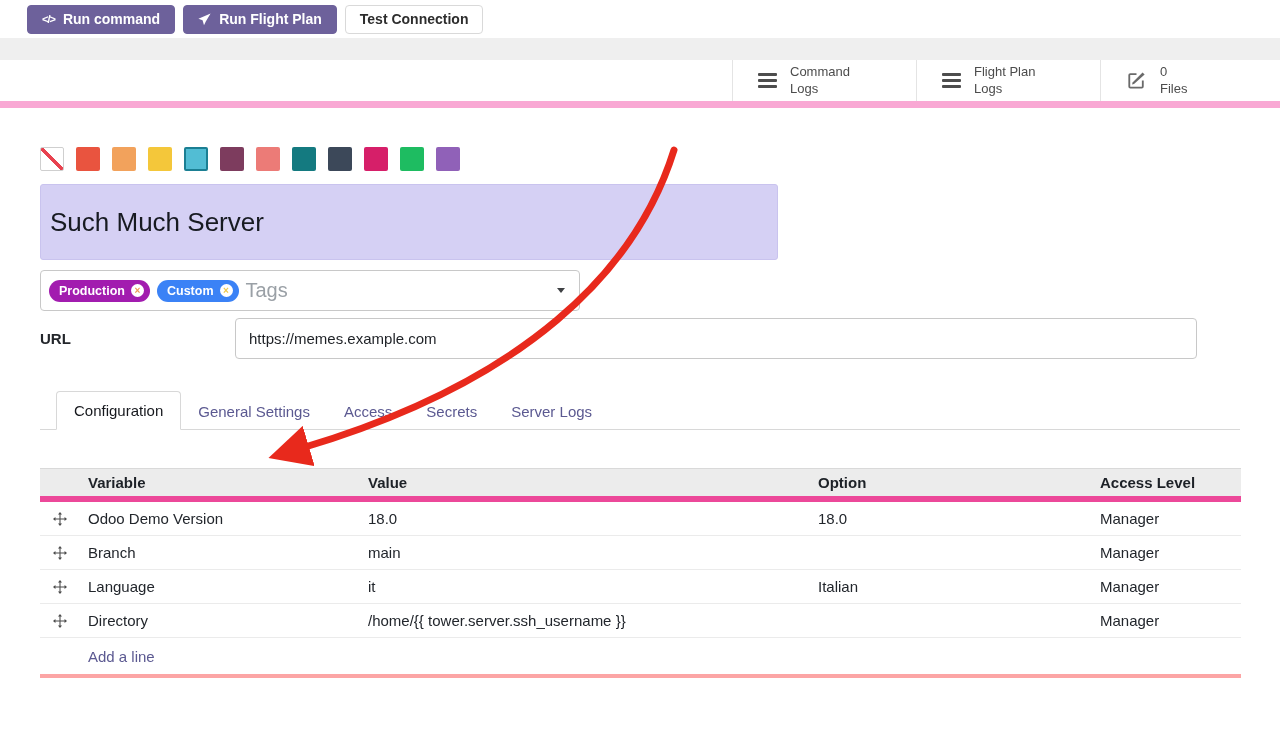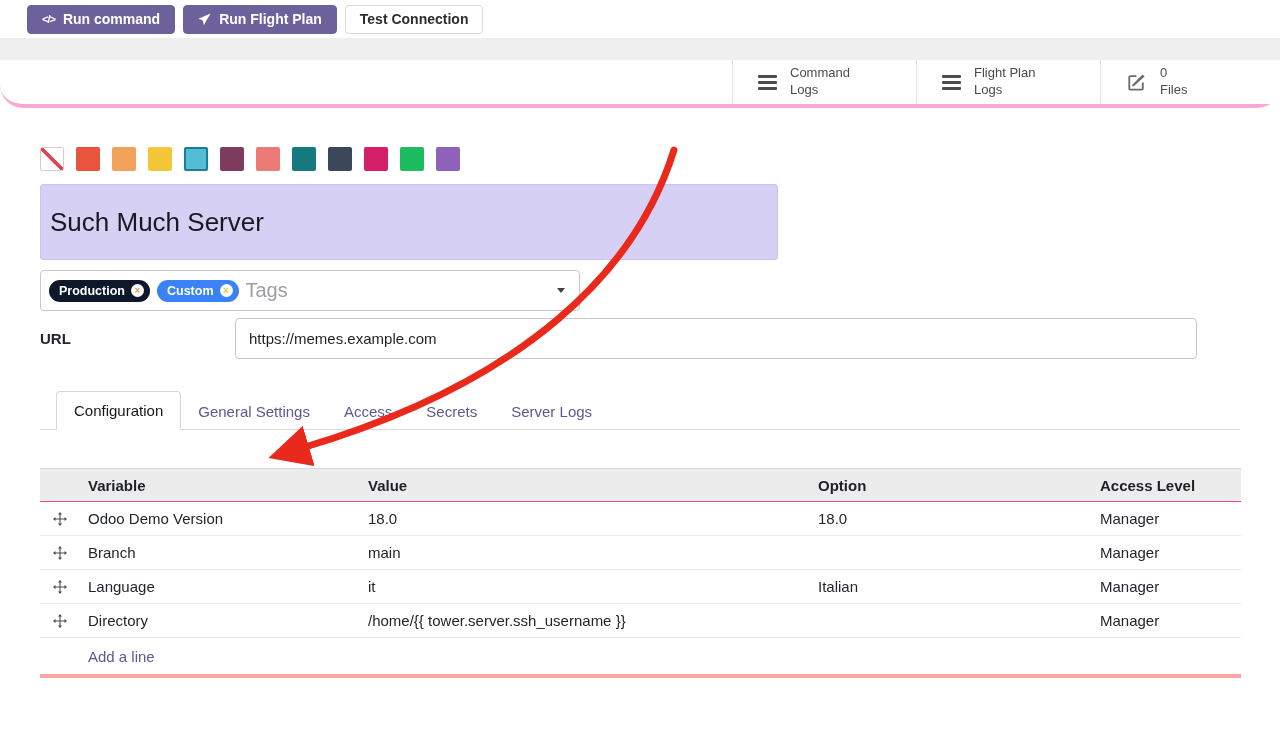--- a/index.html
+++ b/index.html
@@ -14,21 +14,21 @@
   .control-panel { height:38px; display:flex; align-items:center; gap:8px; padding-left:27px; background:#fff; }
   .btn { display:inline-flex; align-items:center; gap:8px; height:29px; padding:0 14px; border-radius:4px;
          font-family:inherit; font-size:14px; font-weight:bold; cursor:pointer; border:1px solid transparent; }
   .btn-primary { background:#6d619b; border-color:#6d619b; color:#fff; }
   .btn-light { background:#fff; border:1px solid #d9d9d9; color:#2d2d2d; }
   .btn-ico.code { font-size:11px; font-weight:bold; letter-spacing:-1px; }
 
   .band { height:22px; background:#efefef; }
 
   
-  .form-header { height:48px; background:#fff; border-bottom:4px solid #f9a8d4; display:flex; justify-content:flex-end;border-radius:23px; }
+  .form-header { height:48px; background:#fff; border-bottom:7px solid #f9a8d4; display:flex; justify-content:flex-end; }
   .button-box { display:flex; height:100%; }
   .stat-btn { display:flex; align-items:center; gap:13px; width:184px; padding-left:25px; background:#fff;
               border:none; border-left:1px solid #e4e4e4; font-family:inherit; font-size:13px; color:#4c4c4c;
               cursor:pointer; text-align:left; }
   .stat-btn:last-child { width:180px; }
   .stat-label { line-height:1.3; width:84px; }
   .stat-label.stack { display:flex; flex-direction:column; }
   .hamburger { display:inline-flex; flex-direction:column; gap:3px; }
   .hamburger i { display:block; width:19px; height:3px; background:#4d4d4d; border-radius:1px; }
 
@@ -65,21 +65,21 @@
   .field-input { width:962px; height:41px; border:1px solid #c8c8c8; border-radius:4px; font-family:inherit;
                  font-size:15px; color:#1e2126; padding:0 13px; outline:none; background:#fff; }
 
   .tabs { margin-top:32px; display:flex; border-bottom:1px solid #d8d8d8; padding-left:16px; align-items:flex-end; }
   .tab { padding:10px 17px; font-size:15px; color:#5b5991; cursor:pointer; margin-bottom:-1px; white-space:nowrap; }
   .tab.active { background:#fff; border:1px solid #d8d8d8; border-bottom:1px solid #fff; border-radius:4px 4px 0 0;
                 color:#16181d; z-index:1; }
 
   .var-table { margin-top:38px; width:1201px; font-size:15px; }
   .tgrid { display:grid; grid-template-columns:40px 280px 450px 282px 149px; align-items:center; }
-  .thead { background:#ececec; border-top:1px solid #d9d9d9; border-bottom:1px solid #ec4899; height:34px;
+  .thead { background:#ececec; border-top:1px solid #d9d9d9; border-bottom:6px solid #ec4899; height:34px;
            font-weight:bold; color:#1d2127; }
   .trow { height:34px; border-bottom:1px solid #ebebeb; color:#22262c; background:#fff; }
   .tcell { padding-left:8px; overflow:hidden; white-space:nowrap; }
   .handle-cell { display:flex; justify-content:center; align-items:center; cursor:move; }
   .add-line-row { height:40px; display:flex; align-items:center; padding-left:48px; border-bottom:4px solid #fca5a5; }
   .add-line { color:#5b5991; font-size:15px; cursor:pointer; text-decoration:none; }
 </style>
 </head>
 <body>
 
@@ -162,21 +162,21 @@
       <span class="swatch" style="background-color: rgb(214, 31, 105);"></span>
       <span class="swatch" style="background-color: rgb(30, 188, 97);"></span>
       <span class="swatch" style="background-color: rgb(144, 97, 184);"></span>
     </div>
 
     <div class="title-row">
       <input class="title-input" value="Such Much Server" style="">
     </div>
 
     <div class="tags-box">
-      <span class="tag-pill" style="background-color: #0f172a;">
+      <span class="tag-pill" style="background-color: #a21caf;">
         <span>Production</span>
         <span class="tag-remove" style="color: rgb(238, 154, 83);">×</span>
       </span>
       <span class="tag-pill" style="background-color: #3b82f6;">
         <span>Custom</span>
         <span class="tag-remove" style="color: rgb(238, 200, 77);">×</span>
       </span>
       <span class="tags-placeholder">Tags</span>
       <span class="caret"></span>
     </div>

